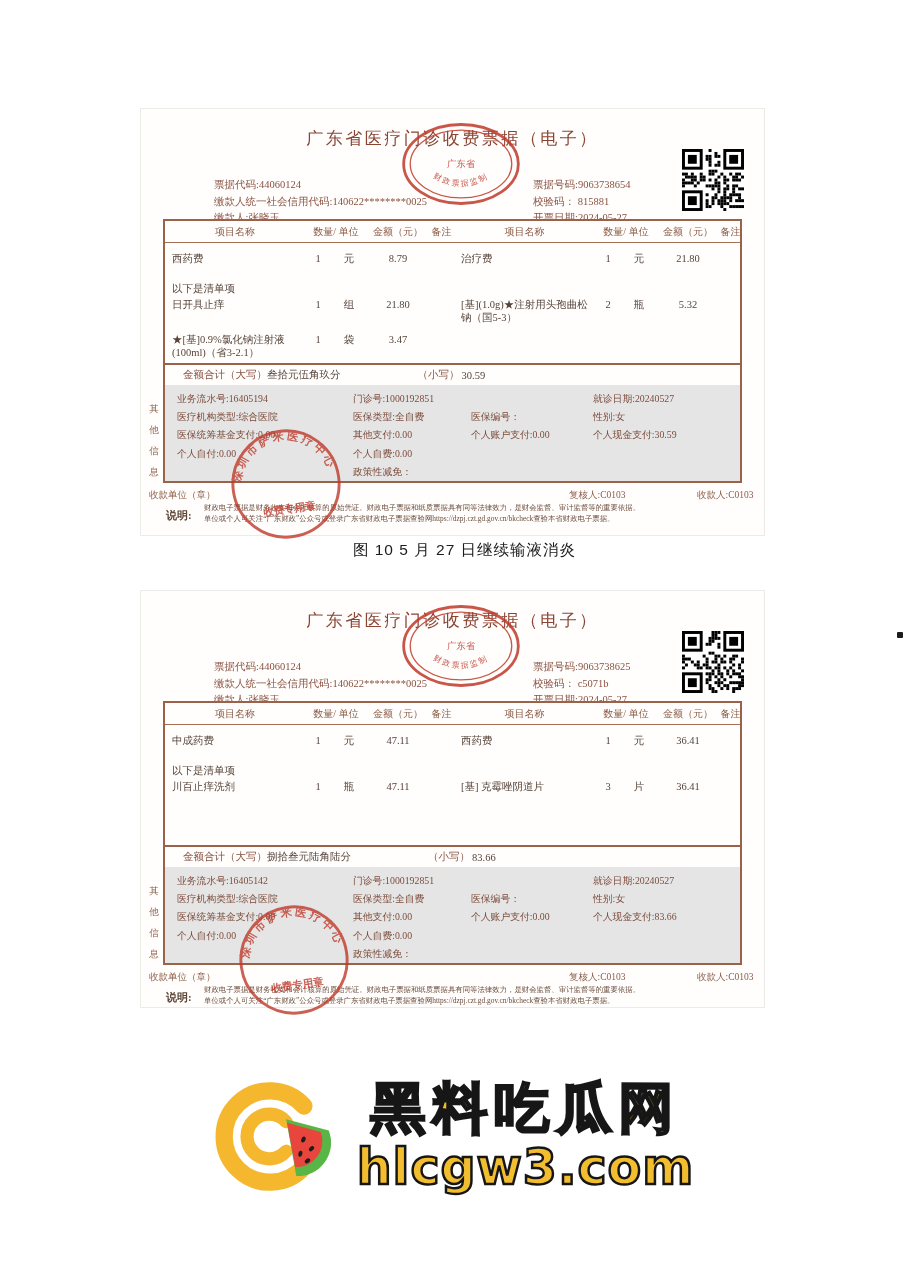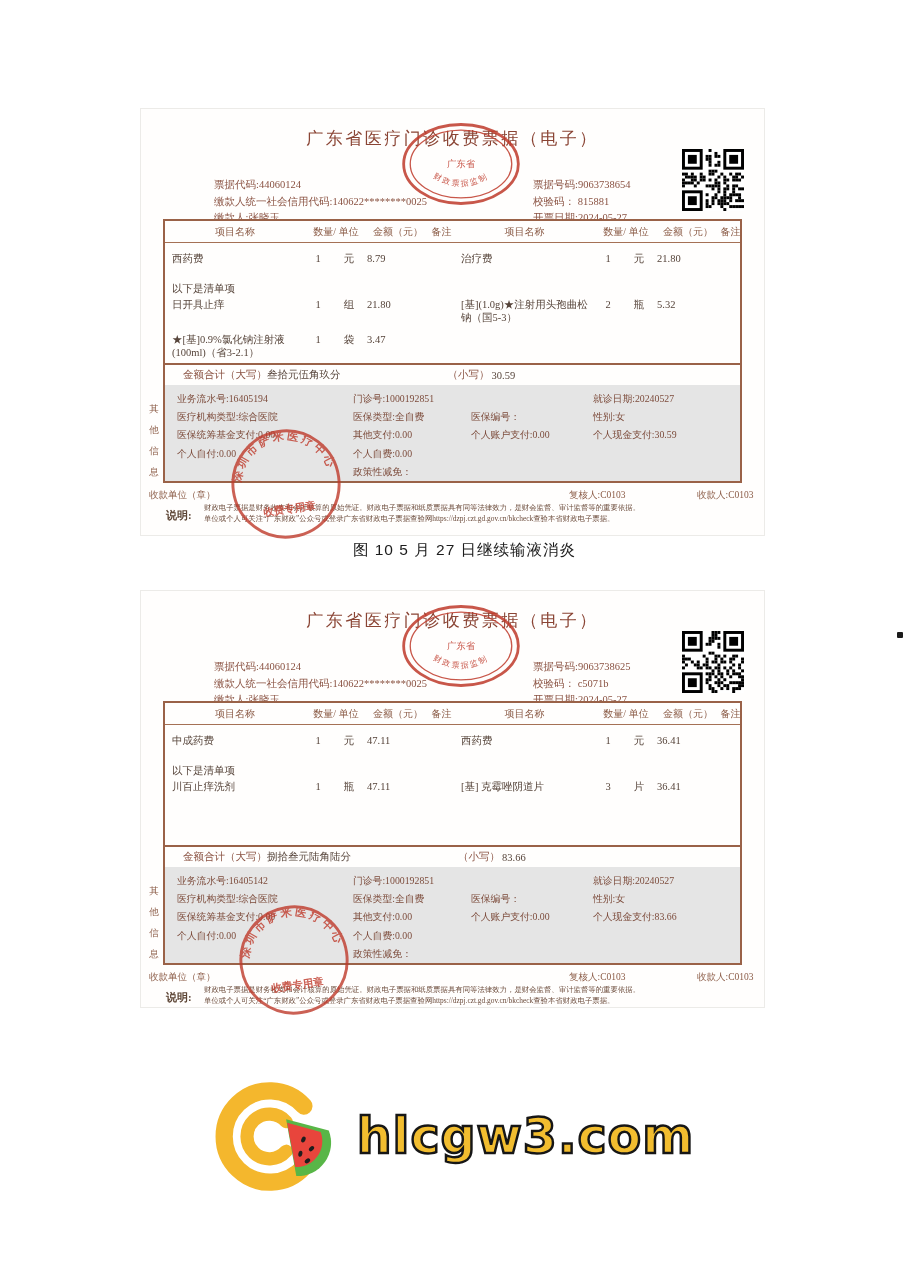--- a/index.html
+++ b/index.html
@@ -19,32 +19,32 @@
 
   .mtable{position:absolute;left:22px;top:110px;width:579px;height:146px;
           border:2px solid #9a6248;box-sizing:border-box;background:#fffefd;}
   .thead{display:grid;grid-template-columns:140px 62px 62px 25px 141px 62px 62px 23px;
          font-size:10px;color:#8a5a45;border-bottom:1px solid #a57155;padding:4px 0 3px 0;}
   .thead span{text-align:center;}
   .trow{display:grid;grid-template-columns:140px 26px 36px 62px 25px 141px 26px 36px 62px 22px;
         font-size:10.5px;line-height:13px;color:#56443a;}
   .trow .nm{padding-left:7px;}
   .trow .ct{text-align:center;}
-  .trow .rt{text-align:left;}
+  .trow .rt{text-align:center;}
   .r0{margin-top:9px;}
   .r1{margin-top:17px;color:#56443a;}
   .r2{margin-top:3px;}
   .r3{margin-top:9px;}
 
   .total{position:absolute;left:22px;top:254px;width:579px;height:24px;
          border:2px solid #9a6248;box-sizing:border-box;font-size:10.5px;
          display:flex;align-items:center;color:#8a5242;background:#fffefd;}
   .total .up{margin-left:18px;}
   .total .upv{color:#56443a;}
-  .total .lo{margin-left:107px;}
+  .total .lo{margin-left:77px;}
   .total .lov{color:#56443a;margin-left:2px;}
 
   .details{position:absolute;left:22px;top:276px;width:579px;height:98px;
            border:2px solid #9a6248;border-top:none;box-sizing:border-box;
            padding:5px 0 0 12px;background:#e5e5e5;}
   .drow{display:grid;grid-template-columns:176px 118px 122px 1fr;font-size:9.8px;
         line-height:18.2px;color:#7d4c3c;white-space:nowrap;}
   .side-label{position:absolute;left:7px;top:290px;width:12px;font-size:9.5px;
               line-height:21px;color:#8a5a45;text-align:center;}
   .footer-line{position:absolute;left:8px;top:380px;width:610px;font-size:9.5px;color:#8a5a45;}
@@ -635,17 +635,18 @@
       <g>
         <path d="M 74,50 L 116,61 A 33 33 0 0 1 84,106 Z" fill="#58b647"></path>
         <path d="M 75,53.5 L 108,62.5 A 25.5 25.5 0 0 1 83,97 Z" fill="#e8453c"></path>
         <ellipse cx="91" cy="70" rx="2" ry="3" fill="#1e1e1e" transform="rotate(25 91 70)"></ellipse>
         <ellipse cx="99" cy="79" rx="2" ry="3" fill="#1e1e1e" transform="rotate(45 99 79)"></ellipse>
         <ellipse cx="88" cy="84" rx="2" ry="3" fill="#1e1e1e" transform="rotate(10 88 84)"></ellipse>
         <ellipse cx="95" cy="91" rx="2" ry="3" fill="#1e1e1e" transform="rotate(50 95 91)"></ellipse>
       </g>
     </svg>
     <div class="wm-text">
+      <div class="wm-cn">黑料吃瓜网</div>
       <div class="wm-en">hlcgw3.com</div>
     </div>
   </div>
 
 </div>
 
 </body></html>

